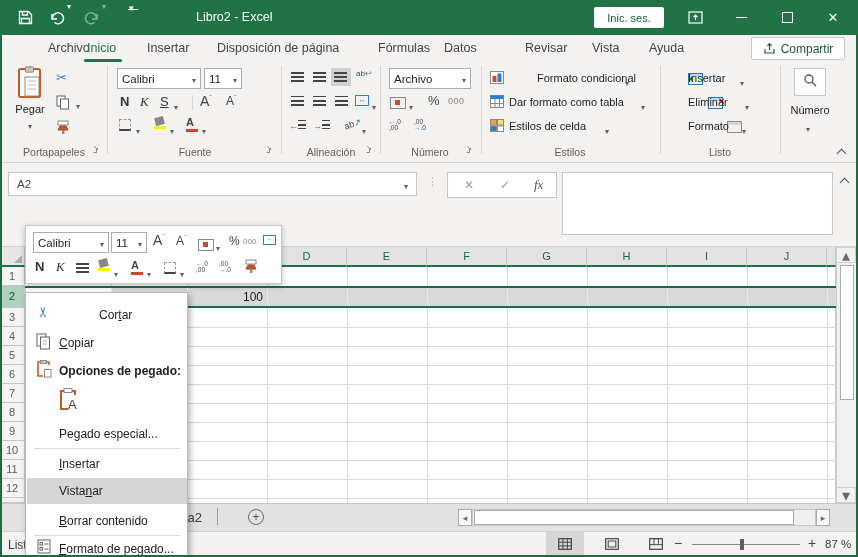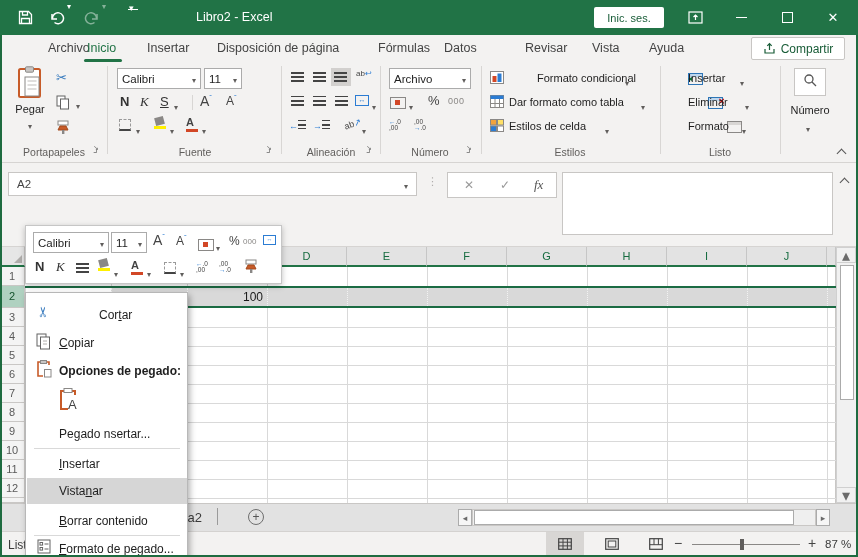--- a/index.html
+++ b/index.html
@@ -510,21 +510,21 @@
     <span class="cmi" style="top:71px;font-weight:bold;">Opciones de pegado:</span>
 
     <span class="abs" style="left:32px;top:95px;">
       <svg width="21" height="24" viewBox="0 0 21 24">
           <path d="M17 7 v-4 h-14 v18 h7" fill="#fff" stroke="#C75B28" stroke-width="2"></path>
           <rect x="6" y="0.5" width="8" height="4" fill="#fff" stroke="#8A8886"></rect>
           <text x="10" y="21" font-size="13" fill="#444" font-family="Liberation Sans">A</text>
         </svg>
     </span>
 
-    <span class="cmi" style="top:134px;"><span>Pe</span><span class="accel">g</span><span>ado nsertar...</span></span>
+    <span class="cmi" style="top:134px;"><span>Pe</span><span class="accel">g</span><span>ado especial...</span></span>
 
     <span class="msep" style="top:155px;"></span>
 
     <span class="cmi" style="top:164px;"><span></span><span class="accel">I</span><span>nsertar</span></span>
 
     <span class="cmi" style="top:191px;"><span>Vista</span><span class="accel">n</span><span>ar</span></span>
 
     <span class="cmi" style="top:221px;"><span></span><span class="accel">B</span><span>orrar contenido</span></span>
 
     <span class="msep" style="top:242px;"></span>

